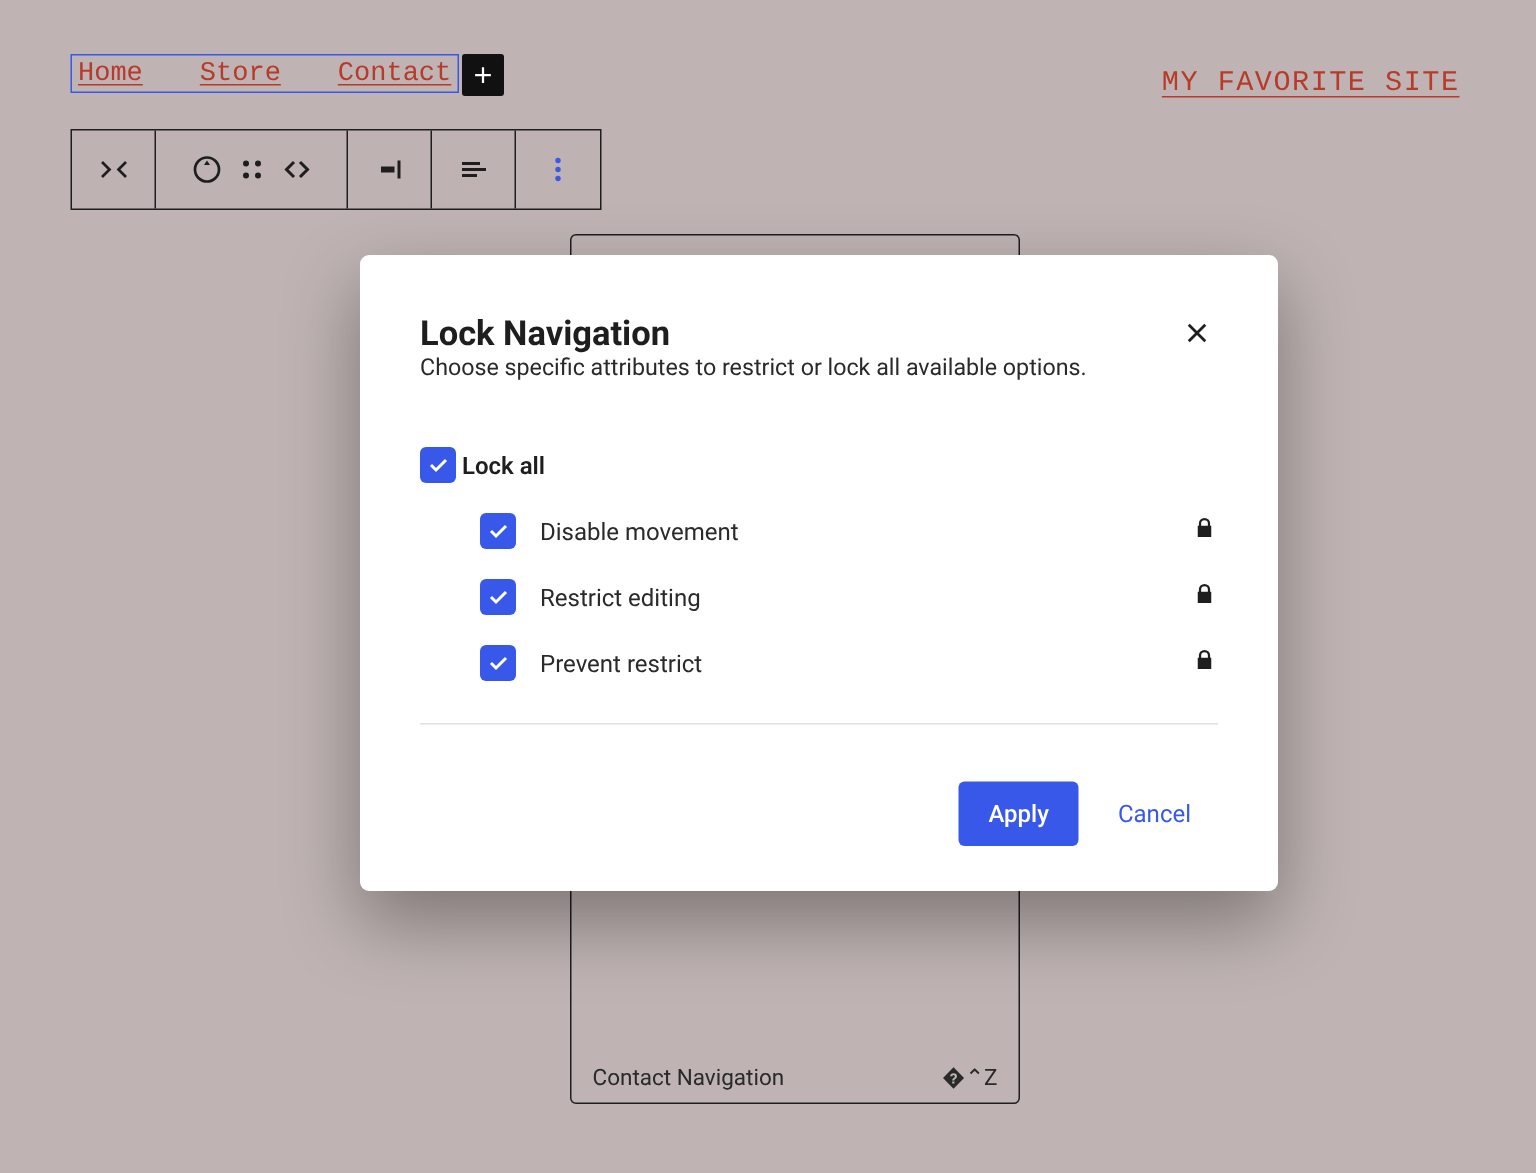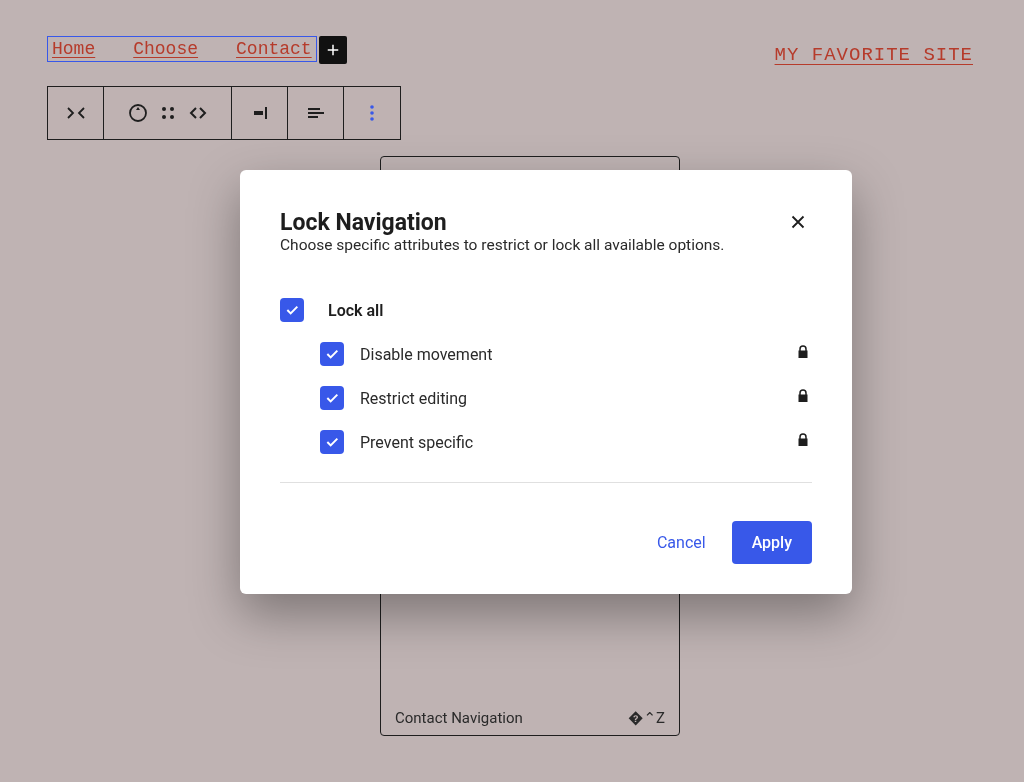--- a/index.html
+++ b/index.html
@@ -103,21 +103,21 @@
     padding:38px 40px 30px 40px;
   }
   .modal-header { display:flex; justify-content:space-between; align-items:center; }
   .modal-title { font-size:23px; font-weight:700; color:#1e1e1e; }
   .close-btn { width:28px; height:28px; display:flex; align-items:center; justify-content:center; cursor:pointer; }
   .close-btn svg { width:22px; height:22px; }
 
   .modal-desc { font-size:15.5px; color:#2a2a2a; }
 
   .options { margin-top:34px; }
-  .opt-row { display:flex; align-items:center; gap:24px; padding:10px 0; }
+  .opt-row { display:flex; align-items:center; gap:4px; padding:10px 0; }
   .opt-row.indent { padding-left:40px; justify-content:space-between; }
   .opt-left { display:flex; align-items:center; gap:16px; }
 
   .checkbox {
     width:24px; height:24px; border-radius:4px;
     background:#3858e9;
     display:flex; align-items:center; justify-content:center;
     flex:none;
   }
   .checkbox svg { width:16px; height:16px; color:#fff; }
@@ -145,21 +145,21 @@
   .btn-cancel { color:#3858e9; background:transparent; }
   .btn-apply { color:#fff; background:#3858e9; font-weight:500; padding:12px 20px; }
 </style>
 </head>
 <body>
 
 <div class="header">
   <div class="nav-wrap">
     <div class="nav-links">
       <a>Home</a>
-      <a>Choose</a>
+      <a>Store</a>
       <a>Contact</a>
     </div>
     <div class="add-btn">
       <svg viewBox="0 0 24 24" fill="none" stroke="#fff" stroke-width="2">
           <path d="M12 5v14M5 12h14"></path>
         </svg>
     </div>
   </div>
   <div class="site-title">MY FAVORITE SITE</div>
 </div>
@@ -271,30 +271,30 @@
       </span>
     </div>
 
     <div class="opt-row indent">
       <div class="opt-left">
         <div class="checkbox">
           <svg viewBox="0 0 24 24" fill="none" stroke="currentColor" stroke-width="3">
               <path d="M5 12l5 5L20 7"></path>
             </svg>
         </div>
-        <span class="opt-label">Prevent specific</span>
+        <span class="opt-label">Prevent restrict</span>
       </div>
       <span class="lock-icon">
         <svg viewBox="0 0 24 24" fill="#1e1e1e">
             <path d="M7 10V8a5 5 0 0110 0v2h1v10H6V10h1zm2 0h6V8a3 3 0 00-6 0v2z"></path>
           </svg>
       </span>
     </div>
   </div>
 
   <div class="divider"></div>
 
 
   <div class="actions">
+    <div class="btn btn-apply">Apply</div>
     <div class="btn btn-cancel">Cancel</div>
-    <div class="btn btn-apply">Apply</div>
   </div>
 </div>
 
 </body></html>

